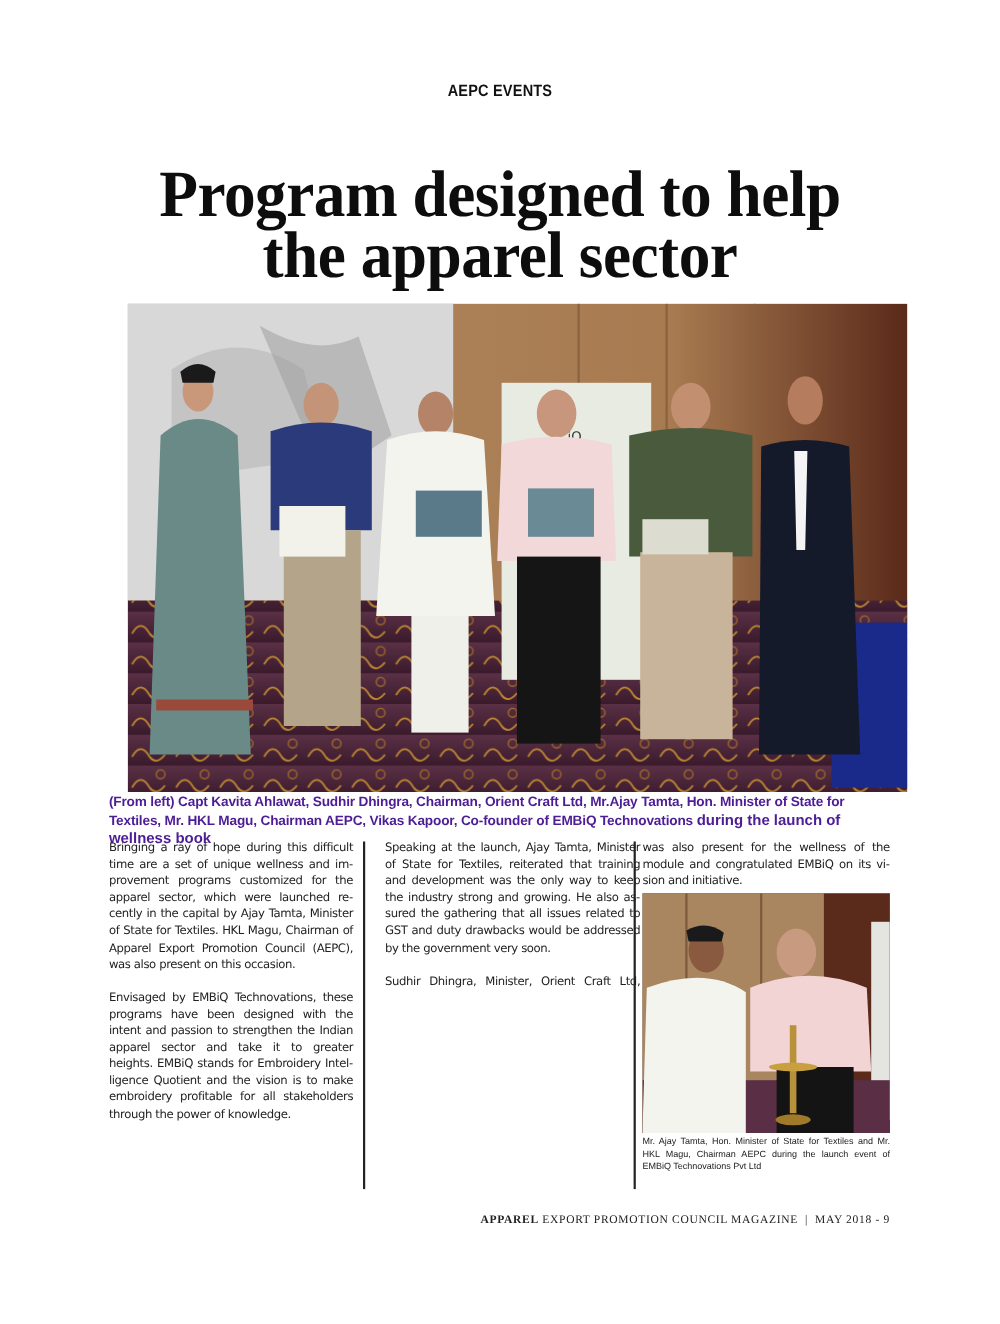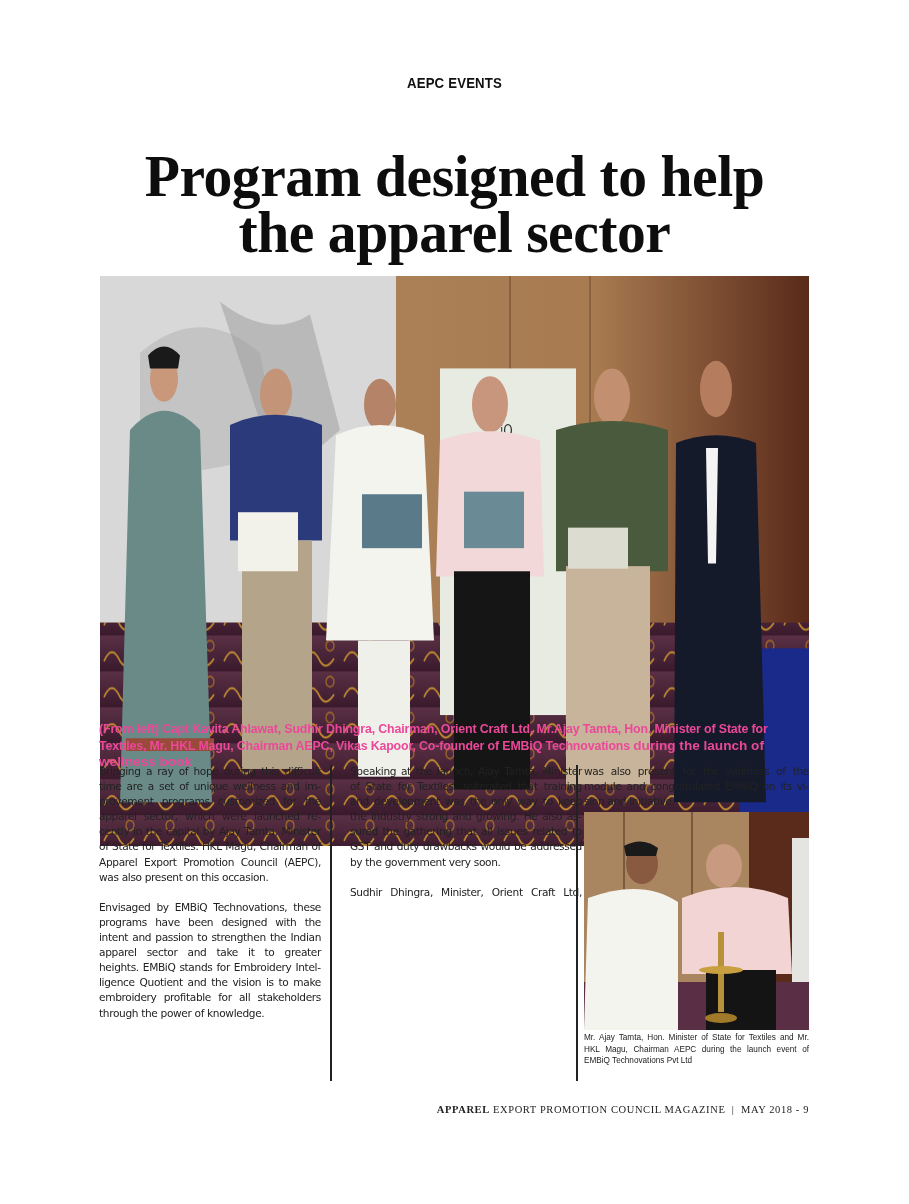--- a/index.html
+++ b/index.html
@@ -8,28 +8,28 @@
       position: absolute; left: 0; width: 909px; top: 74px; text-align: center;
       font-family: "Liberation Sans", sans-serif; font-weight: bold; font-size: 15px;
       letter-spacing: 0.2px; transform: scaleX(0.88); color: #111;
     }
     .headline {
       position: absolute; left: 60px; width: 789px; top: 148px; margin: 0; text-align: center;
       font-family: "Liberation Serif", serif; font-weight: bold; font-size: 60px; line-height: 56px;
       letter-spacing: -0.5px; color: #0d0d0d; transform: scaleX(0.96);
     }
     .hero-photo {
-      position: absolute; left: 100px; top: 276px; width: 709px; height: 570px; overflow: hidden;
+      position: absolute; left: 116px; top: 276px; width: 709px; height: 444px; overflow: hidden;
       background: #e5e5e5;
     }
     .hero-photo svg { display: block; width: 100%; height: 100%; }
     .hero-caption {
       position: absolute; left: 99px; top: 722px; width: 712px;
       font-family: "Liberation Sans", sans-serif; font-weight: bold; font-size: 12.4px; line-height: 15.5px;
-      color: #ec4899; letter-spacing: -0.15px;
+      color: #4c1d95; letter-spacing: -0.15px;
     }
     .hero-caption .cap-emph { font-size: 13.6px; letter-spacing: 0; }
     .col {
       position: absolute; top: 764px;
       font-family: "DejaVu Sans", sans-serif; font-size: 10.6px; line-height: 15.1px;
       color: #222; text-align: justify; letter-spacing: -0.35px;
     }
     .col p { margin: 0 0 15.1px 0; hyphens: auto; }
     .col1 { left: 99px; width: 222px; }
     .col2 { left: 350px; width: 232px; }

